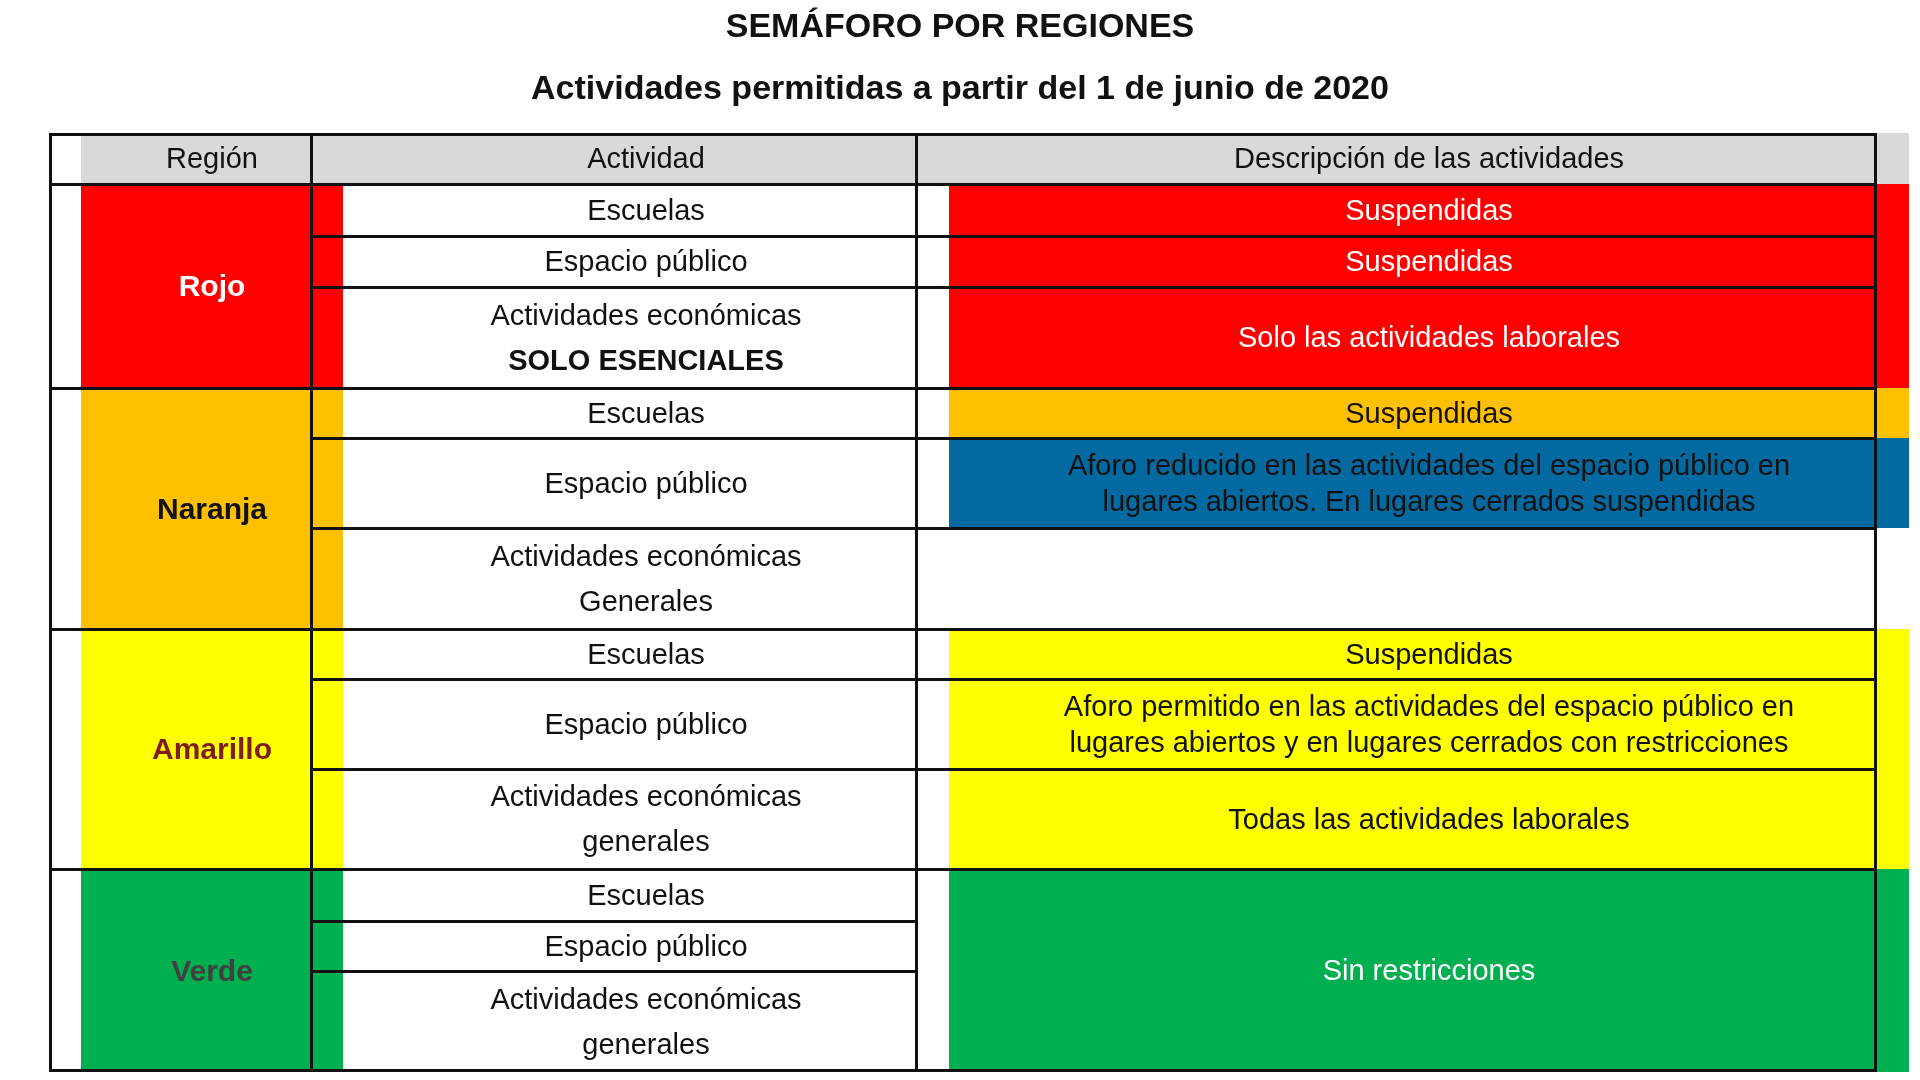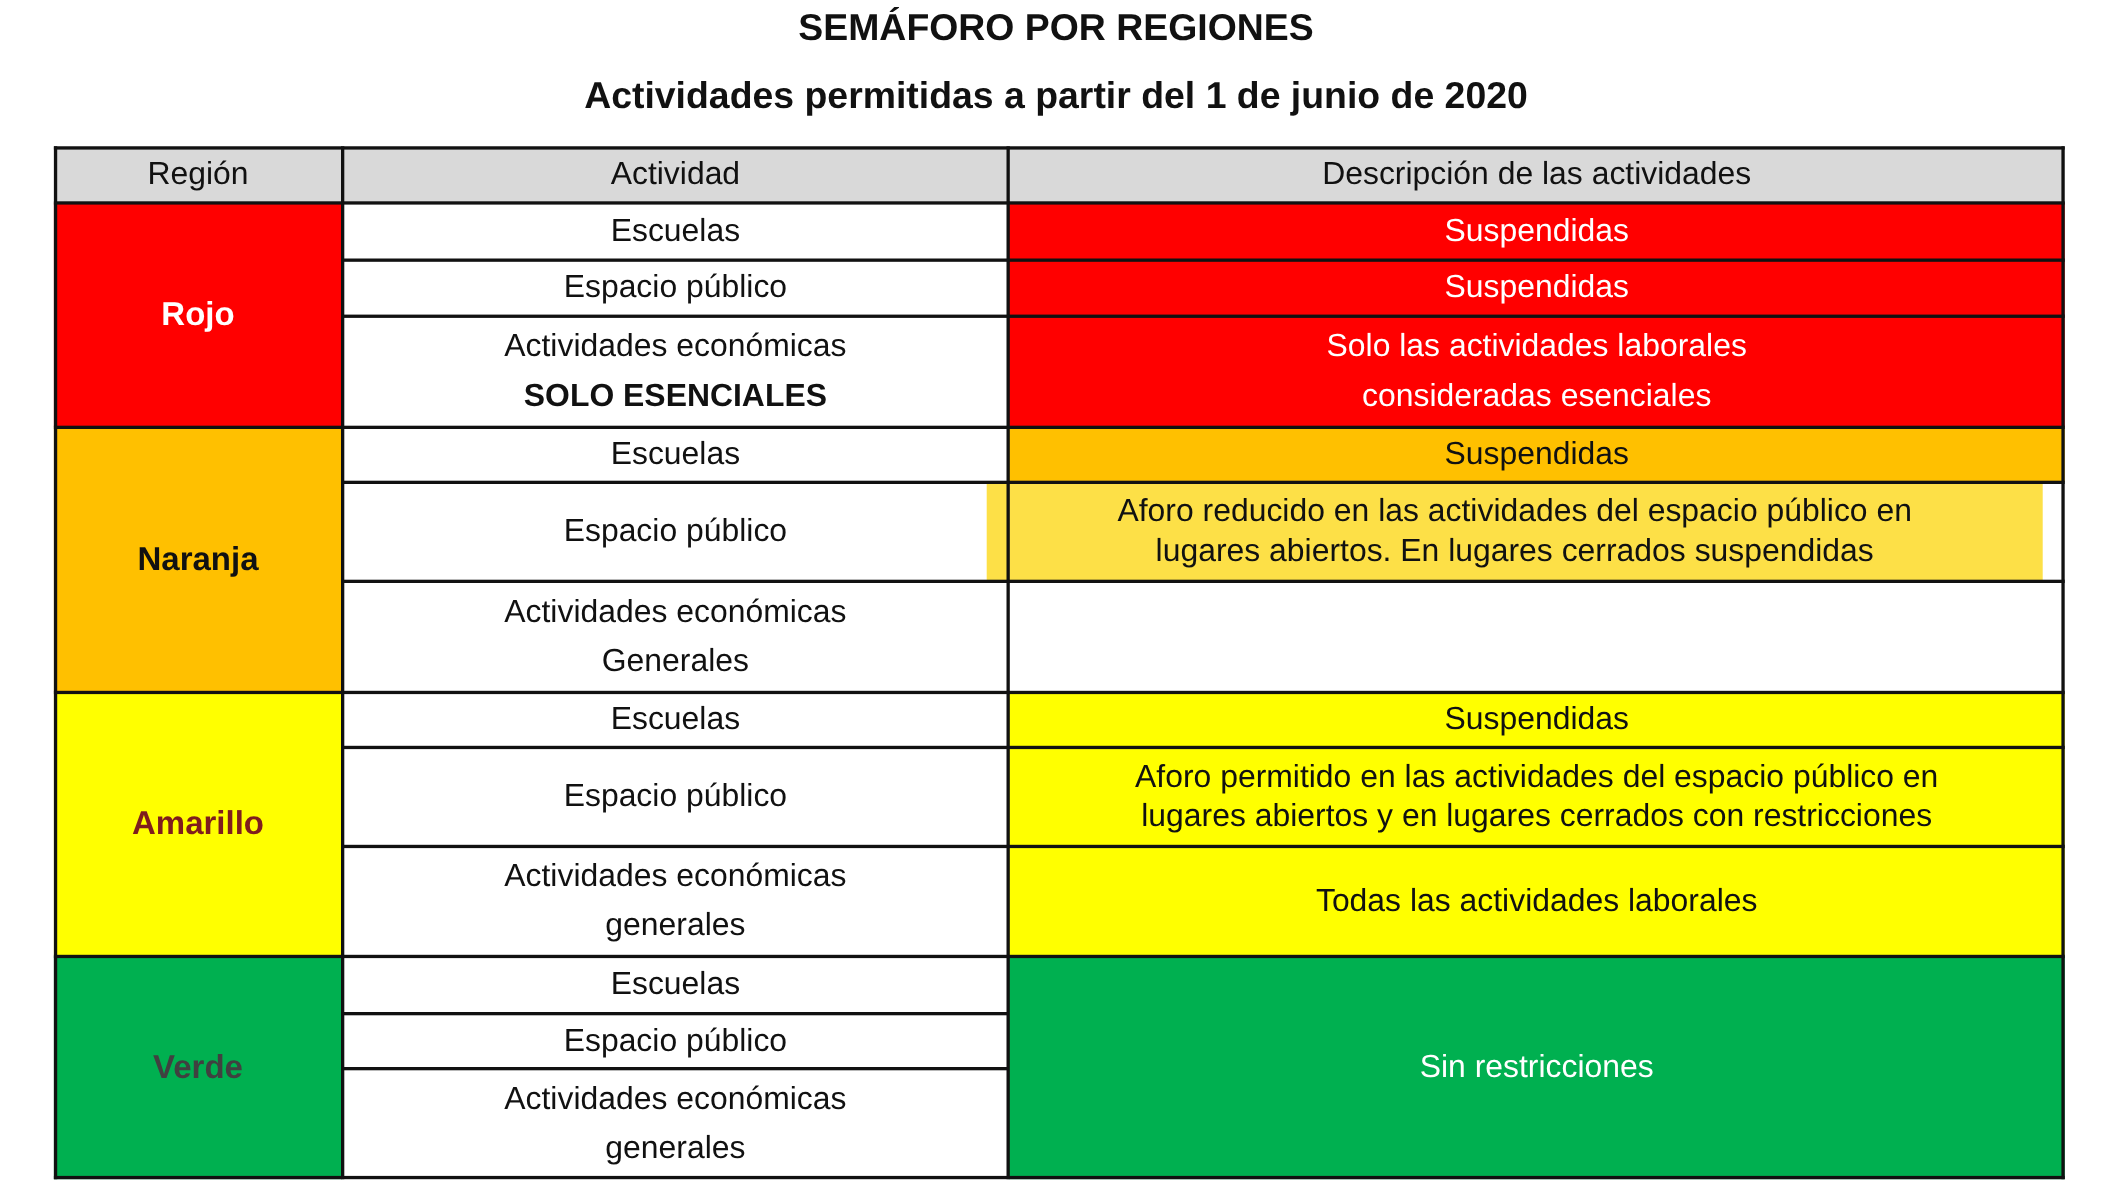--- a/index.html
+++ b/index.html
@@ -3,21 +3,21 @@
 <meta charset="utf-8">
 <style>
   html, body { margin:0; padding:0; }
   body { width:1920px; height:1080px; background:#ffffff; position:relative; overflow:hidden;
          font-family:"Liberation Sans", sans-serif; color:#111; }
   .title { position:absolute; left:0; width:2140px; text-align:center; font-weight:bold; }
   #t1 { top:6px; font-size:34px; left:0; width:2140px; }
   #t2 { top:68px; font-size:34px; width:2140px; }
   .tbl { position:absolute; left:49px; top:133px; width:1828px; height:939px; }
   .cell { position:absolute; box-sizing:border-box; display:flex; flex-direction:column;
-          align-items:center; justify-content:center; text-align:right; font-size:29px; line-height:1.25; }
+          align-items:center; justify-content:center; text-align:right; font-size:29px; line-height:1.25;margin-left:32px; }
   .hdr { background:#d9d9d9; color:#111; }
   .act { background:#ffffff; color:#111; }
   .reg { font-weight:bold; font-size:30px; }
   .line { position:absolute; background:#111; }
 </style>
 </head>
 <body>
 
 <div id="t1" class="title" style="left:-110px;">SEMÁFORO POR REGIONES</div>
 <div id="t2" class="title" style="left:-110px;">Actividades permitidas a partir del 1 de junio de 2020</div>
@@ -40,38 +40,37 @@
       <span style="font-weight:bold;">SOLO ESENCIALES</span>
     </div>
   <div class="cell" style="left:868px;top:51px;width:960px;height:52px;background:#ff0000;color:#fff;">
       <span>Suspendidas</span>
     </div>
   <div class="cell" style="left:868px;top:103px;width:960px;height:51px;background:#ff0000;color:#fff;">
       <span>Suspendidas</span>
     </div>
   <div class="cell" style="left:868px;top:154px;width:960px;height:101px;background:#ff0000;color:#fff;line-height:1.55;">
       <span>Solo las actividades laborales</span>
-      <span>consideradas esenciales</span>
     </div>
 
   <div class="cell reg" style="left:0;top:255px;width:262px;height:241px;background:#ffc000;color:#111;">Naranja</div>
   <div class="cell act" style="left:262px;top:255px;width:606px;height:50px;">
       <span>Escuelas</span>
     </div>
   <div class="cell act" style="left:262px;top:305px;width:606px;height:90px;">
       <span>Espacio público</span>
     </div>
   <div class="cell act" style="left:262px;top:395px;width:606px;height:101px;line-height:1.55;">
       <span>Actividades económicas</span>
       <span>Generales</span>
     </div>
   <div class="cell" style="left:868px;top:255px;width:960px;height:50px;background:#ffc000;">
       <span>Suspendidas</span>
     </div>
-  <div class="cell" style="left:848px;top:305px;width:960px;height:90px;background:#fde047;">
+  <div class="cell" style="left:868px;top:305px;width:960px;height:90px;background:#0369a1;">
       <span>Aforo reducido en las actividades del espacio público en</span>
       <span>lugares abiertos. En lugares cerrados suspendidas</span>
     </div>
 
   <div class="cell reg" style="left:0;top:496px;width:262px;height:240px;background:#ffff00;color:#7f1d1d;">Amarillo</div>
   <div class="cell act" style="left:262px;top:496px;width:606px;height:50px;">
       <span>Escuelas</span>
     </div>
   <div class="cell act" style="left:262px;top:546px;width:606px;height:90px;">
       <span>Espacio público</span>

